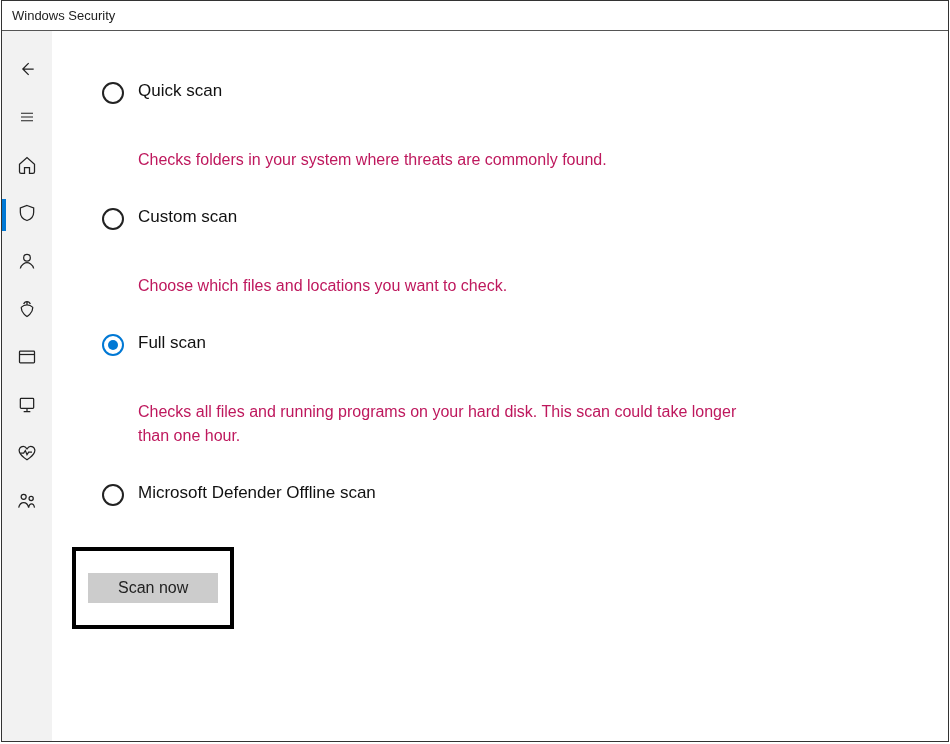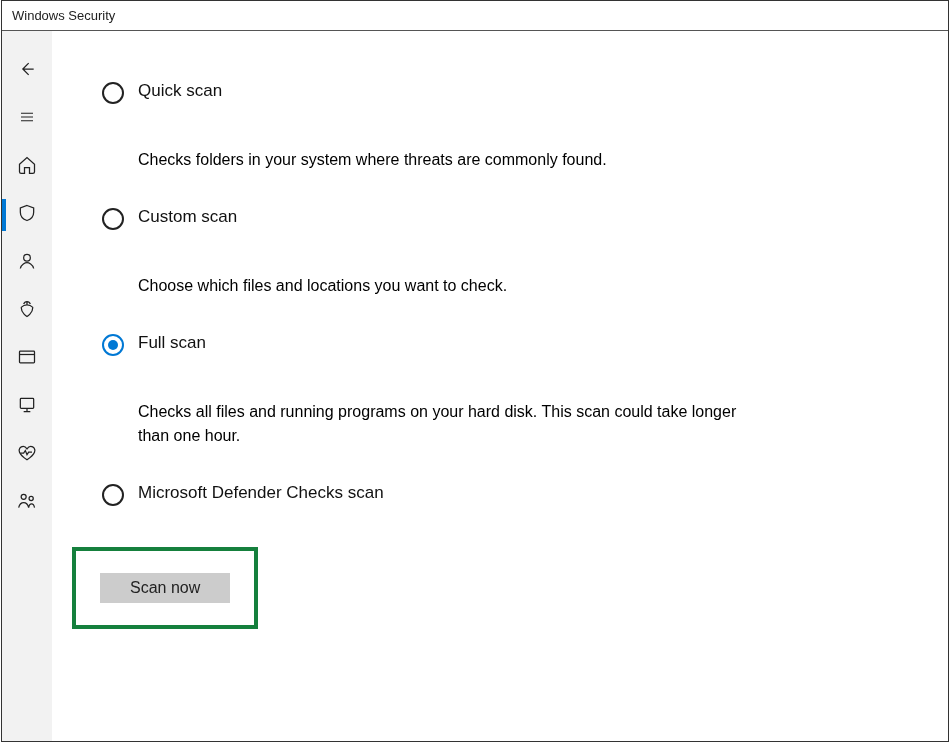--- a/index.html
+++ b/index.html
@@ -94,31 +94,31 @@
     transform: translate(-50%, -50%);
   }
   .opt-text { flex: 1; }
   .opt-title {
     font-size: 17px;
     color: #111;
     margin-bottom: 10px;
   }
   .opt-desc {
     font-size: 16px;
-    color: #000000;
+    color: #be185d;
     line-height: 1.55;
     margin-top: 47px;
   }
   .action-row {
     margin-top: 20px;
   }
   .highlight-box {
     display: inline-block;
-    border: 4px solid #15803d;
-    padding: 22px 24px;
+    border: 4px solid #000000;
+    padding: 22px 12px;
     margin-left: -30px;
   }
   .scan-btn {
     display: inline-block;
     background: #cccccc;
     border: none;
     padding: 6px 30px;
     font-size: 16px;
     color: #222;
     cursor: pointer;
@@ -248,21 +248,21 @@
         <div class="radio checked"></div>
         <div class="opt-text">
           <div class="opt-title">Full scan</div>
           <div class="opt-desc">Checks all files and running programs on your hard disk. This scan could take longer than one hour.</div>
         </div>
       </div>
 
       <div class="option">
         <div class="radio"></div>
         <div class="opt-text">
-          <div class="opt-title">Microsoft Defender Checks scan</div>
+          <div class="opt-title">Microsoft Defender Offline scan</div>
         </div>
       </div>
 
       <div class="action-row">
         <div class="highlight-box">
           <button class="scan-btn">Scan now</button>
         </div>
       </div>
 
     </div>

